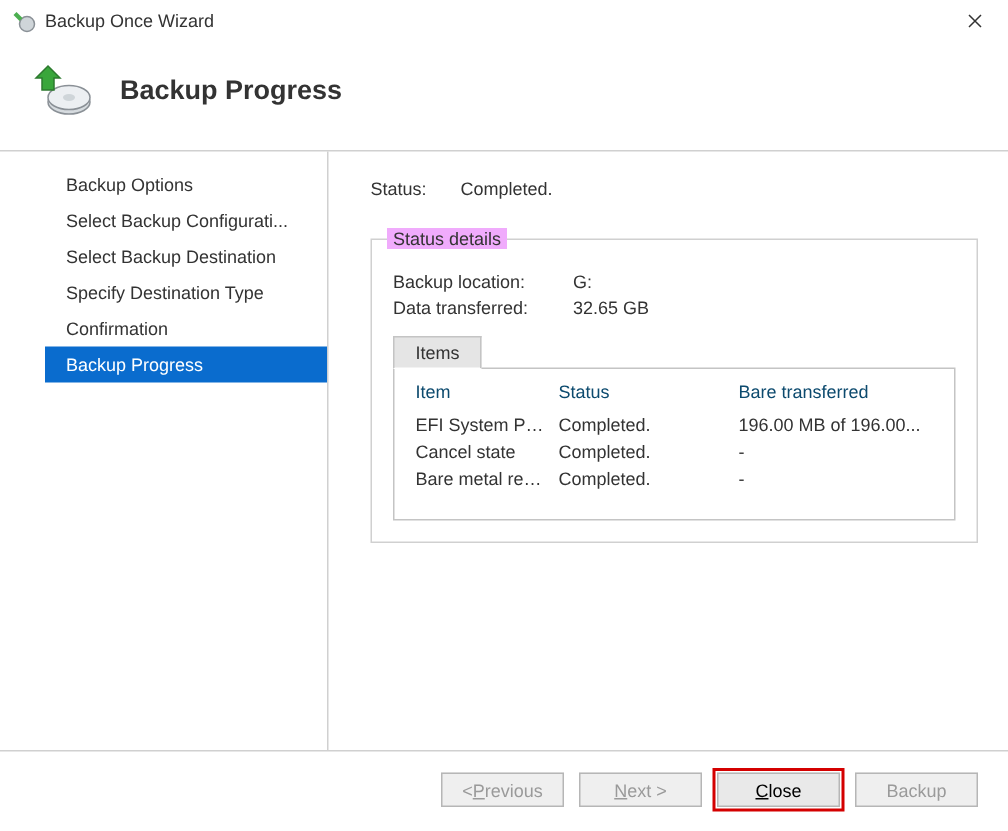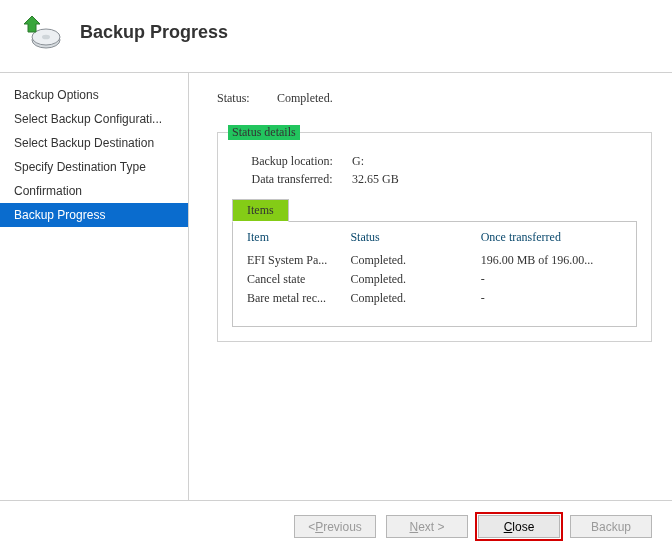--- a/index.html
+++ b/index.html
@@ -66,20 +66,21 @@
     height: 1px;
     background: #d0d0d0;
     margin: 0;
   }
 
   
   .body {
     flex: 1;
     display: flex;
     min-height: 0;
+    margin-left: 30px;
   }
   .sidebar {
     width: 189px;
     border-right: 1px solid #d0d0d0;
     padding: 10px 0;
     box-sizing: border-box;
   }
   .sidebar-item {
     padding: 5px 12px 5px 14px;
     font-size: 12px;
@@ -93,57 +94,55 @@
     background: #0a6cce;
     color: #fff;
   }
 
   .content {
     flex: 1;
     padding: 18px 20px 10px 28px;
     box-sizing: border-box;
     display: flex;
     flex-direction: column;
-    font-family: Liberation Serif, serif;
   }
   .status-row {
     display: flex;
     margin-bottom: 26px;
     font-size: 12px;
   }
   .status-row .lbl { width: 60px; }
   .fieldset {
     border: 1px solid #d0d0d0;
     position: relative;
     padding: 18px 14px 14px 14px;
     font-size: 12px;
     flex-grow: 0;
   }
   .fieldset-legend {
     position: absolute;
     top: -8px;
     left: 10px;
-    background: #22c55e;
+    background: #f0abfc;
     padding: 0 4px;
   }
   .info-line {
     display: flex;
     margin: 3px 0;
-    text-align: center;
   }
   .info-line .k { width: 120px; }
   .tabbar {
     display: flex;
     margin-top: 12px;
     margin-bottom: -1px;
   }
   .tab {
     border: 1px solid #c4c4c4;
     border-bottom: 1px solid #fff;
-    background: #84cc16;
+    background: #e5e5e5;
     padding: 3px 14px;
     font-size: 12px;
     position: relative;
     z-index: 2;
   }
   .tabcontent {
     border: 1px solid #c4c4c4;
     padding: 8px 10px 18px 10px;
     position: relative;
     z-index: 1;
@@ -198,20 +197,36 @@
     outline: 2px solid #d40000;
     outline-offset: 1px;
   }
   .accel { text-decoration: underline; }
 </style>
 </head>
 <body>
 
 <div class="window">
 
+  <div class="titlebar">
+    <span class="app-icon">
+      <svg viewBox="0 0 16 16" width="16" height="16">
+        <circle cx="10" cy="10" r="5" fill="#cfd5d9" stroke="#8a9096"></circle>
+        <path d="M3 2 L7 6 L5 8 L1 4 Z" fill="#4caf50"></path>
+      </svg>
+    </span>
+    <span class="title-text">Backup Once Wizard</span>
+    <div class="close-btn">
+      <span>
+        <svg width="10" height="10" viewBox="0 0 10 10">
+            <path d="M1 1 L9 9 M9 1 L1 9" stroke="#333" stroke-width="1"></path>
+          </svg>
+      </span>
+    </div>
+  </div>
 
   <div class="header">
     <span class="big-icon">
       <svg viewBox="0 0 40 40" width="40" height="40">
         <ellipse cx="24" cy="28" rx="14" ry="8" fill="#d6dbdf" stroke="#8a9096"></ellipse>
         <ellipse cx="24" cy="25" rx="14" ry="8" fill="#eceff2" stroke="#8a9096"></ellipse>
         <ellipse cx="24" cy="25" rx="4" ry="2.3" fill="#cfd5d9"></ellipse>
         <path d="M8 4 L16 12 L12 12 L12 20 L4 20 L4 12 L0 12 Z" transform="translate(2,0)" fill="#39a63b" stroke="#2d7a2f"></path>
       </svg>
     </span>
@@ -254,21 +269,21 @@
           <table>
             <colgroup>
                 <col class="c1">
                 <col class="c2">
                 <col class="c3">
               </colgroup>
             <thead>
               <tr>
                 <th>Item</th>
                 <th>Status</th>
-                <th>Once transferred</th>
+                <th>Bare transferred</th>
               </tr>
             </thead>
             <tbody>
               <tr>
                 <td>EFI System Pa...</td>
                 <td>Completed.</td>
                 <td>196.00 MB of 196.00...</td>
               </tr>
               <tr>
                 <td>Cancel state</td>

